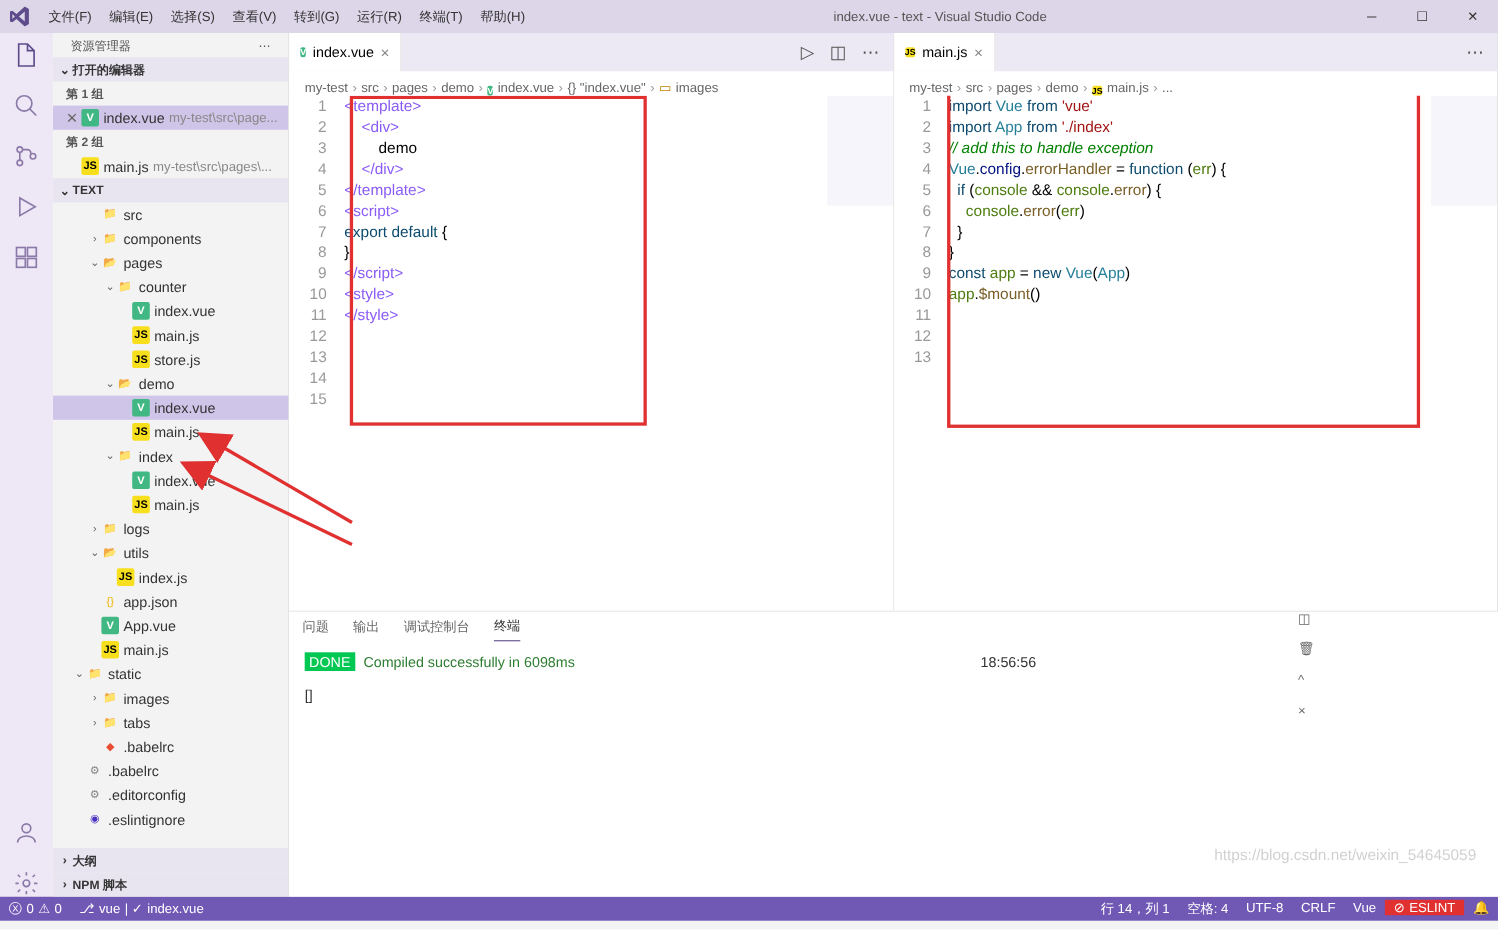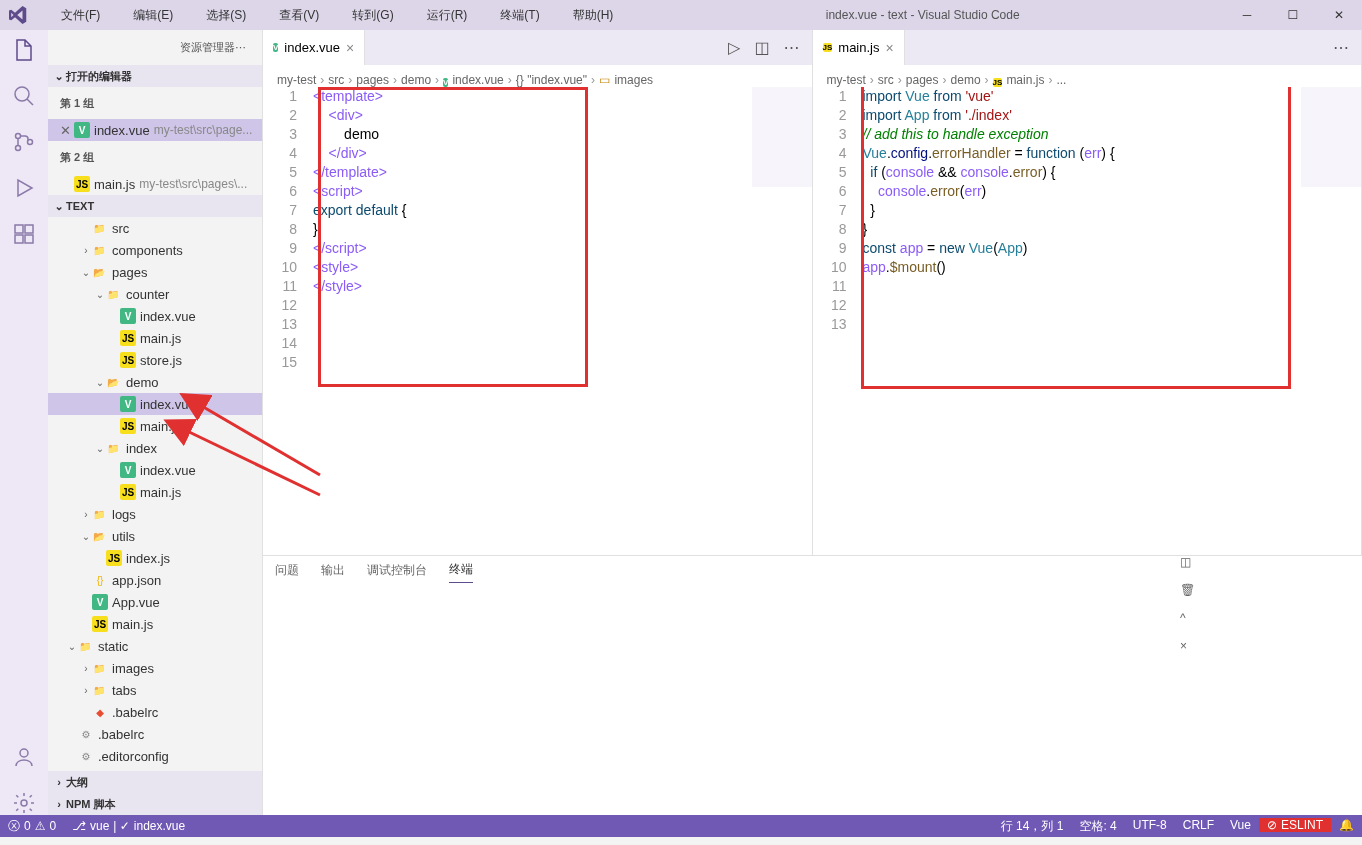--- a/index.html
+++ b/index.html
@@ -1,38 +1,38 @@
 <!DOCTYPE html>
 <html><head>
 <meta charset="utf-8">
 <style>
 * { margin:0; padding:0; box-sizing:border-box; font-family:"Segoe UI","Microsoft YaHei",sans-serif; }
 body { width:1362px; height:845px; background:#f3f3f3; overflow:hidden; position:relative; }
 .titlebar { height:30px; background:#dcd6e8; display:flex; align-items:center; font-size:12px; color:#333; }
 .titlebar .logo { width:36px; display:flex; align-items:center; justify-content:center; }
 .menu-items { display:flex; gap:0; }
-.menu-items span { padding:0 8px; cursor:pointer;margin-left:17px; }
+.menu-items span { padding:0 8px; cursor:pointer; }
 .title-text { flex:1; text-align:center; color:#555; }
 .win-controls { display:flex; }
 .win-controls div { width:46px; height:30px; display:flex; align-items:center; justify-content:center; cursor:pointer; color:#333; }
 .main { display:flex; height:785px; }
 .activitybar { width:48px; background:#ede7f6; display:flex; flex-direction:column; align-items:center; padding-top:8px; gap:22px; }
 .activitybar .ab-icon { width:24px; height:24px; display:flex; align-items:center; justify-content:center; cursor:pointer; color:#8b7aa8; }
 .activitybar .ab-icon.active { color:#5e4b8b; }
 .activitybar .spacer { flex:1; }
 .sidebar { width:215px; background:#f3f3f3; border-right:1px solid #e0e0e0; display:flex; flex-direction:column; font-size:13px; overflow:hidden; }
-.sidebar-header { height:35px; display:flex; align-items:center; padding:0 16px; font-size:11px; color:#555; justify-content:flex-end; }
+.sidebar-header { height:22px; display:flex; align-items:center; padding:0 16px; font-size:11px; color:#555; justify-content:space-between; }
 .section-header { height:22px; display:flex; align-items:center; padding:0 4px; font-size:11px; font-weight:bold; color:#333; cursor:pointer; background:#e8e4f0; }
 .section-header .chev { width:14px; display:inline-block; text-align:center; }
 .tree { font-size:13px; color:#333; overflow-y:auto; }
 .tree-row { height:22px; display:flex; align-items:center; cursor:pointer; white-space:nowrap; overflow:hidden; }
 .tree-row.selected { background:#cfc5e8; }
 .tree-row .twisty { width:12px; display:inline-block; text-align:center; font-size:10px; color:#666; }
 .tree-row .ficon { width:16px; height:16px; margin-right:4px; display:inline-flex; align-items:center; justify-content:center; font-size:10px; }
-.grouplabel { height:32px; display:flex; align-items:center; padding-left:12px; font-size:11px; font-weight:600; color:#555; }
+.grouplabel { height:22px; display:flex; align-items:center; padding-left:12px; font-size:11px; font-weight:600; color:#555; }
 .ic-vue { background:#41b883; color:#fff; border-radius:2px; font-size:8px; font-weight:bold; }
 .ic-js { background:#f7df1e; color:#000; border-radius:2px; font-size:8px; font-weight:bold; }
 .ic-folder { color:#6b6b6b; }
 .ic-folder-open { color:#d9a94a; }
 .ic-folder-green { color:#4ca858; }
 .ic-folder-red { color:#d98b6b; }
 .ic-json { color:#f0b400; }
 .ic-git { color:#e84d31; }
 .ic-conf { color:#888; }
 .ic-eslint { color:#4b32c3; }
@@ -50,21 +50,21 @@
 .gutter { width:50px; text-align:right; padding-right:16px; color:#999; user-select:none; }
 .code-lines { flex:1; white-space:pre; position:relative; }
 .hl-line { background:#e8f5d6; display:block; width:100%; }
 .minimap { position:absolute; right:0; top:0; width:60px; height:100px; background:linear-gradient(#f0eef7,#f0eef7); opacity:0.6; }
 .redbox { position:absolute; border:3px solid #e03030; pointer-events:none; }
 .arrow-svg { position:absolute; pointer-events:none; }
 .tok-tag { color:#8b5cf6; }
 .tok-kw { color:#0c4a6e; }
 .tok-str { color:#a31515; }
 .tok-fn { color:#795e26; }
-.tok-var { color:#8b5cf6; }
+.tok-var { color:#4d7c0f; }
 .tok-type { color:#267f99; }
 .tok-cmt { color:#008000; font-style:italic; }
 .tok-prop { color:#001080; }
 .panel { height:260px; border-top:1px solid #e0e0e0; background:#fff; display:flex; flex-direction:column; font-size:13px; }
 .panel-tabs { height:32px; display:flex; align-items:center; padding:0 12px; gap:22px; font-size:12px; color:#666; }
 .panel-tabs .ptab { cursor:pointer; padding-bottom:4px; }
 .panel-tabs .ptab.active { color:#333; border-bottom:1px solid #5e4b8b; }
 .panel-tabs .right { margin-left:auto; display:flex; align-items:flex-start; gap:14px;flex-direction:column; }
 .panel-tabs select { font-size:12px; padding:2px 4px; width:170px; border:1px solid #ccc; background:#fff; }
 .panel-body { flex:1; padding:6px 14px; font-family:Consolas,monospace; font-size:13px; color:#333; position:relative; }
@@ -439,20 +439,26 @@
         <span class="ptab active">终端</span>
         <div class="right">
           <select><option>1: bash</option></select>
           <span>+</span>
           <span>◫</span>
           <span>🗑</span>
           <span>^</span>
           <span>×</span>
         </div>
       </div>
+      <div class="panel-body">
+        <span class="done-badge">DONE</span> <span class="compile-msg">Compiled successfully in 6098ms</span>
+        <span style="position:absolute;right:420px">18:56:56</span>
+        <div style="margin-top:14px">[]</div>
+        <div class="watermark">https://blog.csdn.net/weixin_54645059</div>
+      </div>
     </div>
   </div>
 </div>
 
 <div class="statusbar">
   <div class="sb-item">ⓧ <span>0</span> ⚠ <span>0</span></div>
   <div class="sb-item">⎇ <span>vue</span> | ✓ <span>index.vue</span></div>
   <div class="sb-right">
     <div class="sb-item">行 14，列 1</div>
     <div class="sb-item">空格: 4</div>

